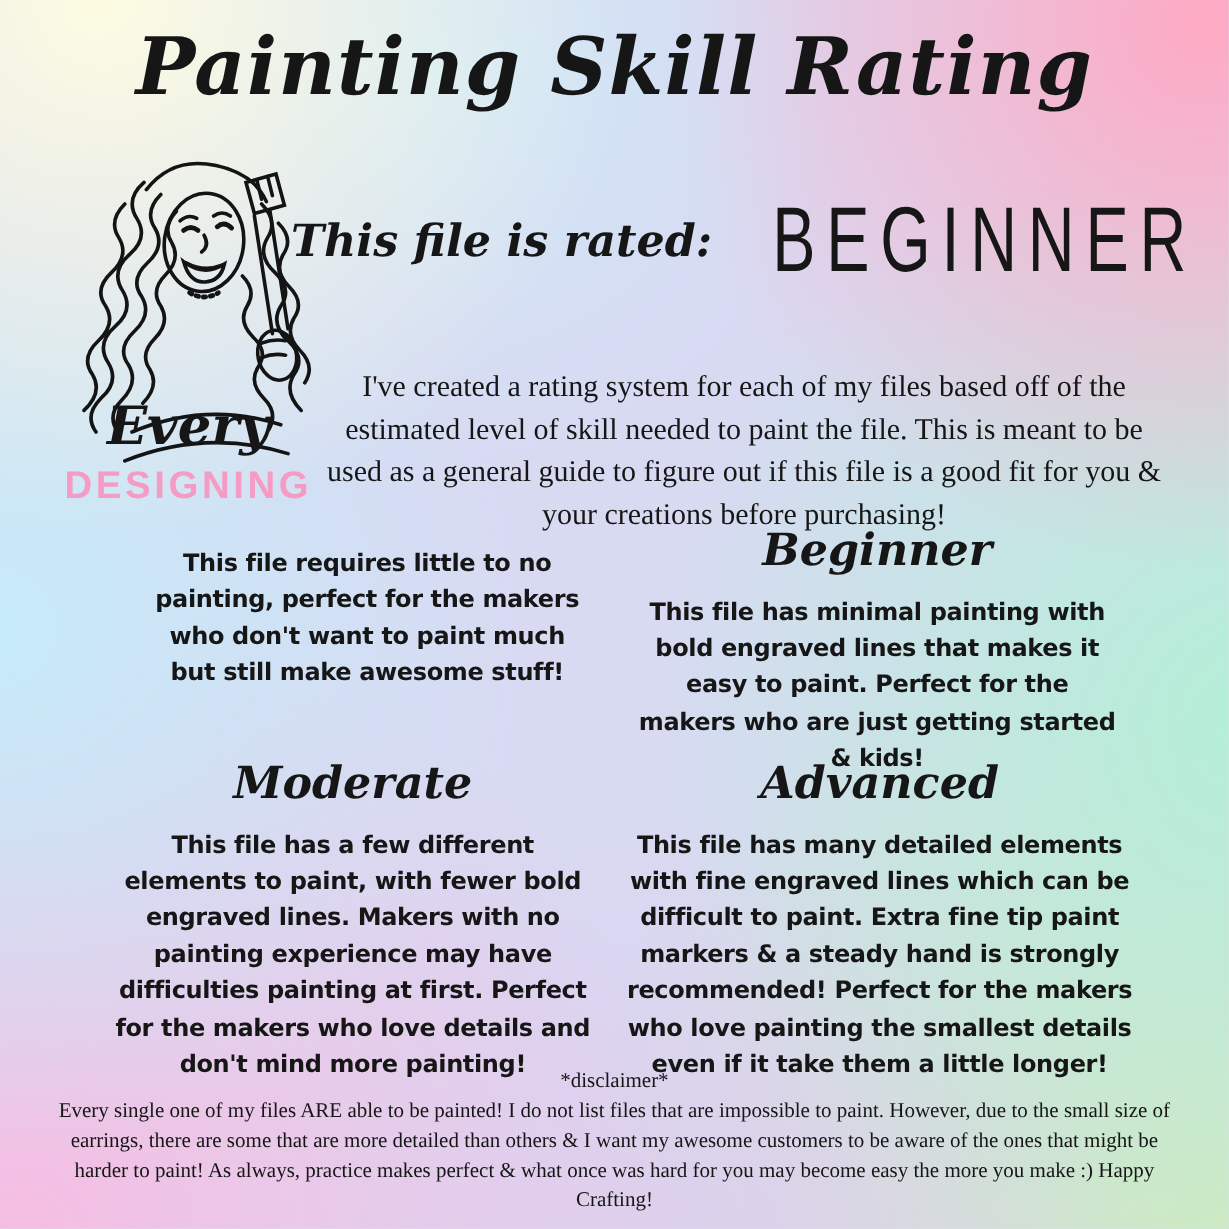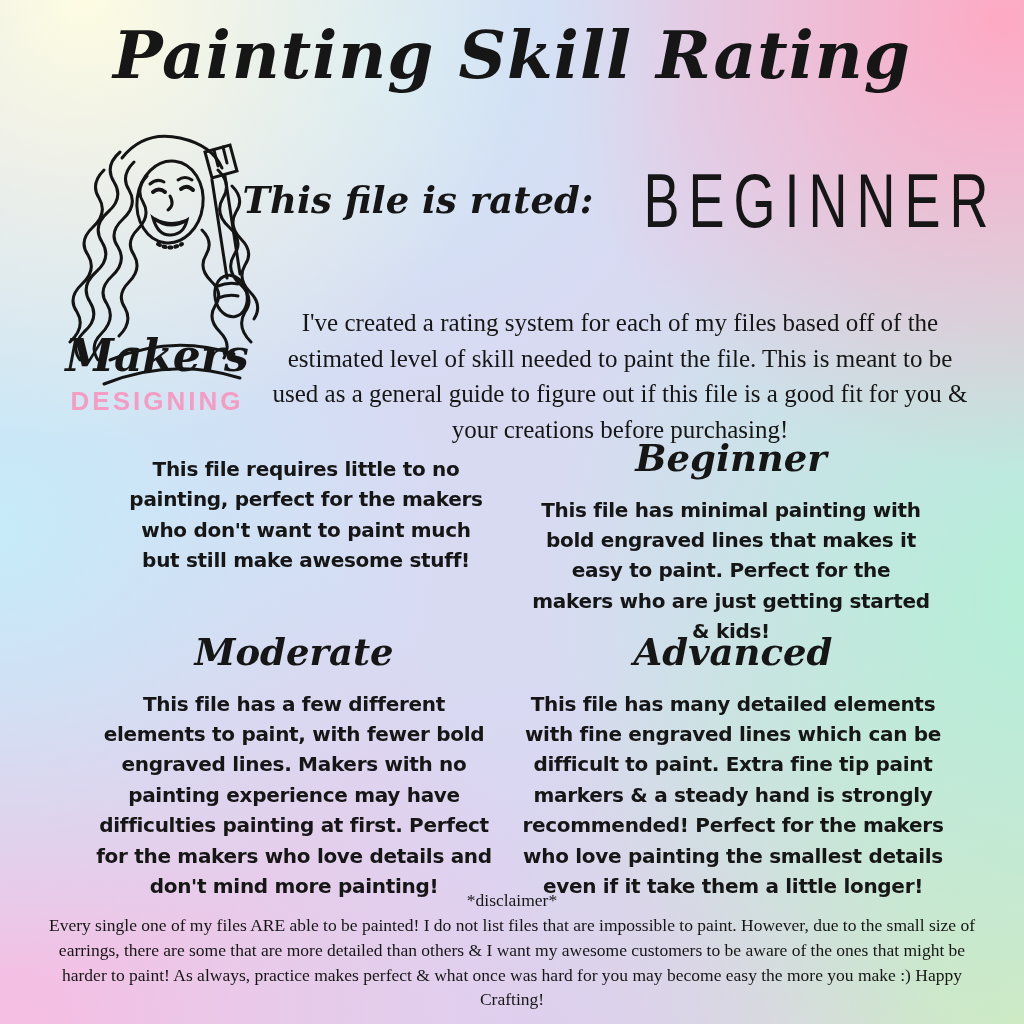--- a/index.html
+++ b/index.html
@@ -45,21 +45,21 @@
   .logo svg { position: absolute; left: 0; top: 0; }
   .logo-script {
     position: absolute; left: 0; top: 224px; width: 100%;
     text-align: center; font-size: 44px; line-height: 1;
   }
   .logo-caps {
     position: absolute; left: 0; top: 276px; width: 100%;
     text-align: center;
     font-family: "Liberation Sans", sans-serif;
     font-weight: 700;
-    font-size: 26px;
+    font-size: 32px;
     letter-spacing: 3px;
   }
 
   
   .rated-row {
     position: absolute; left: 280px; top: 150px; width: 680px; height: 100px;
     display: flex; align-items: center; justify-content: center; gap: 50px;
   }
   .rated-label { font-size: 37px; white-space: nowrap; }
   .rated-value {
@@ -146,21 +146,21 @@
       <path d="M92,52 q-14,14 -5,28 q9,15 -6,29 q-15,14 -5,28 q9,15 -6,29 q-15,14 -5,28 q9,15 -6,30 q-12,12 -3,26"></path>
       <path d="M105,66 q-12,13 -4,26 q8,14 -5,27 q-13,13 -4,26 q8,14 -5,27 q-13,13 -4,26 q8,14 -6,28"></path>
 
       <path d="M176,60 q14,14 5,28 q-9,15 6,29 q15,14 5,28 q-9,15 6,29 q15,14 5,28 q-9,15 6,30"></path>
       <path d="M190,76 q13,13 4,26 q-8,14 5,27 q13,13 4,26 q-8,14 5,27 q13,13 4,27"></path>
       <path d="M160,120 q12,12 4,25 q-8,13 5,26 q13,12 4,25 q-8,13 5,26 q12,12 4,26"></path>
 
       <path d="M68,250 q62,-26 124,-6"></path>
       <path d="M62,274 q68,-27 136,-6"></path>
     </svg>
-    <div class="logo-script script">Makers</div>
+    <div class="logo-script script">Every</div>
     <div class="logo-caps" style="color:#f59cc4;">DESIGNING</div>
   </div>
 
   <div class="rated-row">
     <span class="rated-label script">This file is rated:</span>
     <span class="rated-value">BEGINNER</span>
   </div>
 
   <p class="intro">I've created a rating system for each of my files based off of the estimated level of skill needed to paint the file. This is meant to be used as a general guide to figure out if this file is a good fit for you &amp; your creations before purchasing!</p>
 

